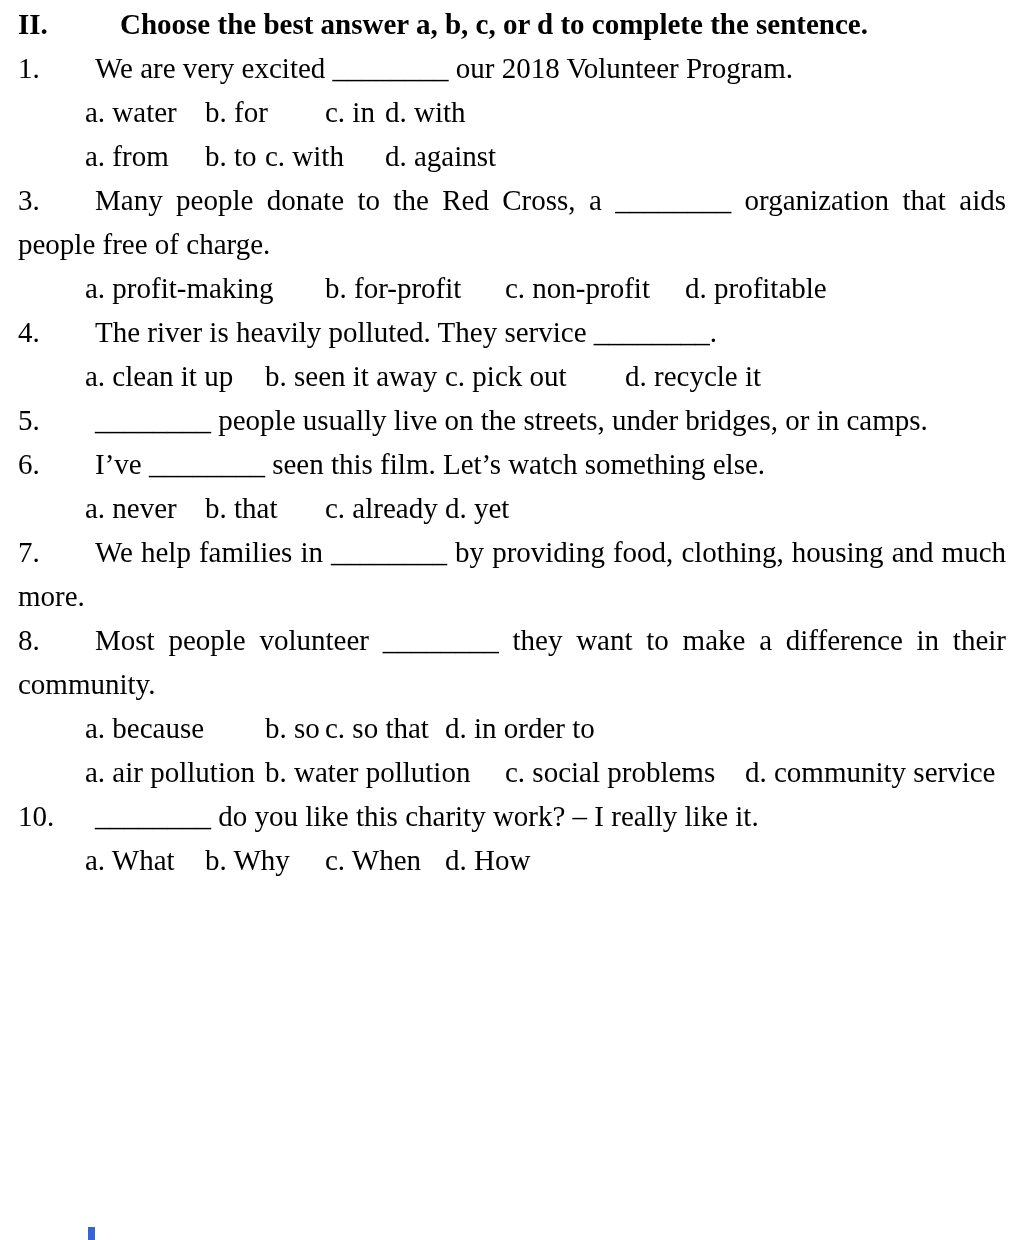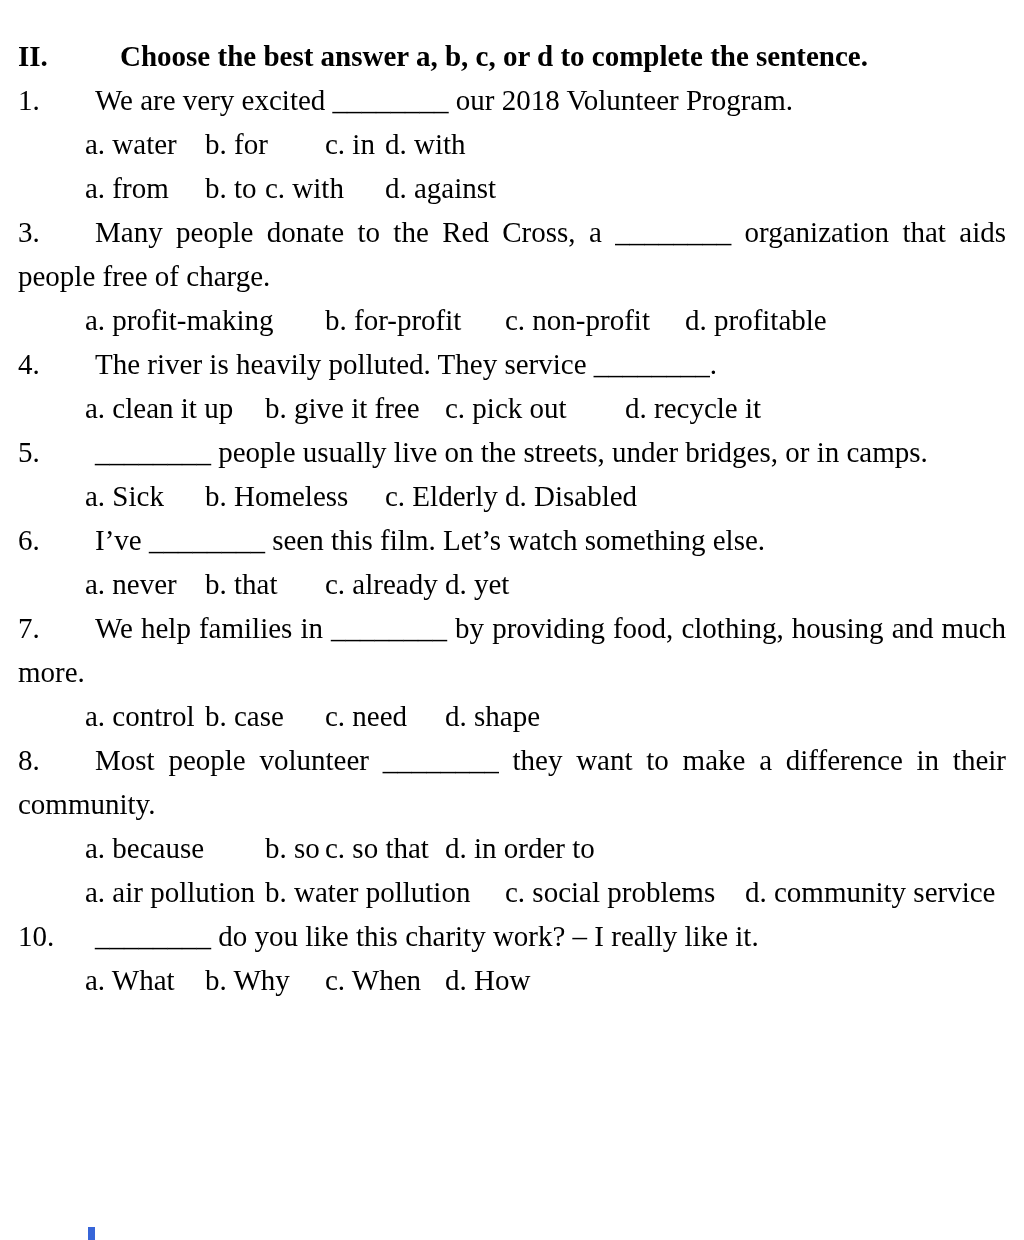--- a/index.html
+++ b/index.html
@@ -21,21 +21,20 @@
     overflow: hidden;
   }
   p { margin: 0; }
   .q-para {
     text-align: justify;
     text-align-last: left;
     -moz-text-align-last: left;
   }
   .title {
     font-weight: bold;
-    margin-top: 32px;
   }
   .t-num {
     display: inline-block;
     width: 102px;
   }
   .q-num {
     display: inline-block;
     width: 77px;
   }
   .opts {
@@ -64,30 +63,28 @@
 
   <p class="q-para"><span class="q-num">1.</span><span>We are very excited ________ our 2018 Volunteer Program.</span></p>
   <p class="opts">a. water	b. for	c. in	d. with</p>
 
   <p class="opts">a. from	b. to	c. with	d. against</p>
 
   <p class="q-para"><span class="q-num">3.</span><span>Many people donate to the Red Cross, a ________ organization that aids people free of charge.</span></p>
   <p class="opts">a. profit-making	b. for-profit	c. non-profit	d. profitable</p>
 
   <p class="q-para"><span class="q-num">4.</span><span>The river is heavily polluted. They service ________.</span></p>
-  <p class="opts">a. clean it up	b. give it free	c. pick out	d. recycle it</p>
+  <p class="opts">a. clean it up	b. seen it away	c. pick out	d. recycle it</p>
 
   <p class="q-para"><span class="q-num">5.</span><span>________ people usually live on the streets, under bridges, or in camps.</span></p>
-  <p class="opts">a. Sick	b. Homeless	c. Elderly	d. Disabled</p>
 
   <p class="q-para"><span class="q-num">6.</span><span>I’ve ________ seen this film. Let’s watch something else.</span></p>
   <p class="opts">a. never	b. that	c. already	d. yet</p>
 
   <p class="q-para"><span class="q-num">7.</span><span>We help families in ________ by providing food, clothing, housing and much more.</span></p>
-  <p class="opts">a. control	b. case	c. need	d. shape</p>
 
   <p class="q-para"><span class="q-num">8.</span><span>Most people volunteer ________ they want to make a difference in their community.</span></p>
   <p class="opts">a. because	b. so	c. so that	d. in order to</p>
 
   <p class="opts">a. air pollution	b. water pollution	c. social problems	d. community service</p>
 
   <p class="q-para"><span class="q-num">10.</span><span>________ do you like this charity work? – I really like it.</span></p>
   <p class="opts">a. What	b. Why	c. When	d. How</p>
 
   <div class="artifact"></div>

